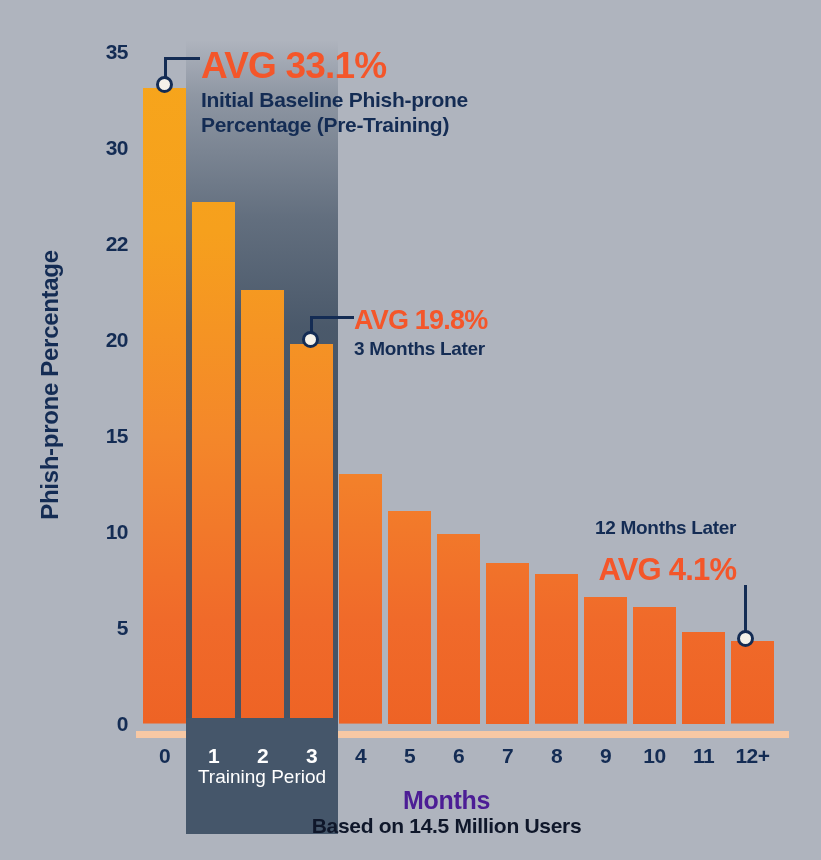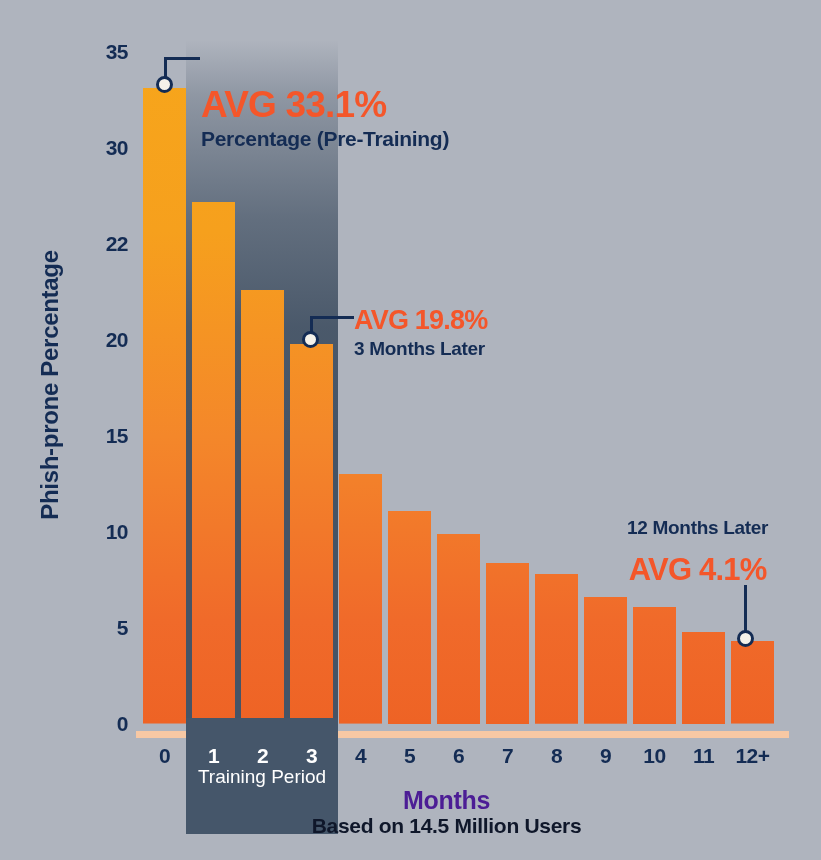--- a/index.html
+++ b/index.html
@@ -131,26 +131,26 @@
     font-weight:bold;
     letter-spacing:-0.8px;
     white-space:nowrap;
   }
   .sub{
     color:#142C54;
     font-weight:bold;
     letter-spacing:-0.3px;
   }
   #ann1{left:201px;top:46px;}
-  #ann1 .avg{font-size:37px;line-height:40px;margin-top:39px;}
+  #ann1 .avg{font-size:37px;line-height:40px;}
   #ann1 .sub{font-size:21px;line-height:23px;margin-top:2px;}
   #ann2{left:354px;top:303px;}
   #ann2 .avg{font-size:27px;line-height:34px;}
   #ann2 .sub{font-size:19px;line-height:21px;margin-top:1px;}
-  #ann3{left:627px;top:517px;text-align:center;}
+  #ann3{left:595px;top:517px;text-align:right;}
   #ann3 .sub{font-size:19px;line-height:21px;}
   #ann3 .avg{font-size:31px;line-height:34px;margin-top:15px;}
 
   
   .dot{
     position:absolute;
     width:17px;height:17px;border-radius:50%;
     background:#F5F2EA;
     border:3px solid #142C54;
     box-sizing:border-box;
@@ -218,20 +218,21 @@
 
   <div id="trainbox">
     <div class="tp-label">Training Period</div>
   </div>
 
   <div id="months">Months</div>
   <div id="basedon">Based on 14.5 Million Users</div>
 
   <div class="ann" id="ann1">
     <div class="avg">AVG 33.1%</div>
+    <div class="sub">Initial Baseline Phish-prone</div>
     <div class="sub">Percentage (Pre-Training)</div>
   </div>
 
   <div class="lead" style="left:164px;top:57px;width:3px;height:22px;"></div>
   <div class="lead" style="left:164px;top:57px;width:36px;height:3px;"></div>
   <div class="dot" style="left:156px;top:76px;"></div>
 
   <div class="ann" id="ann2">
     <div class="avg">AVG 19.8%</div>
     <div class="sub">3 Months Later</div>

